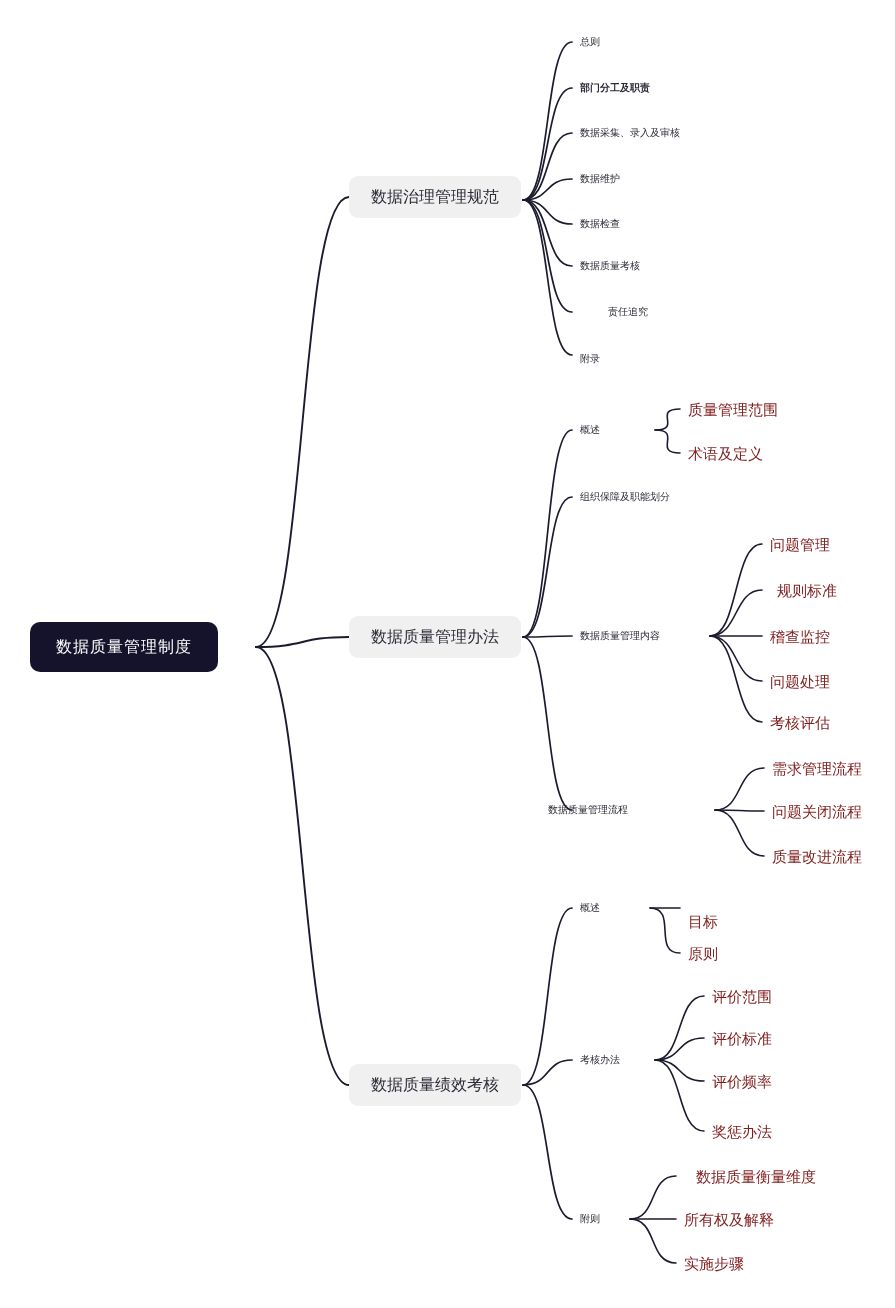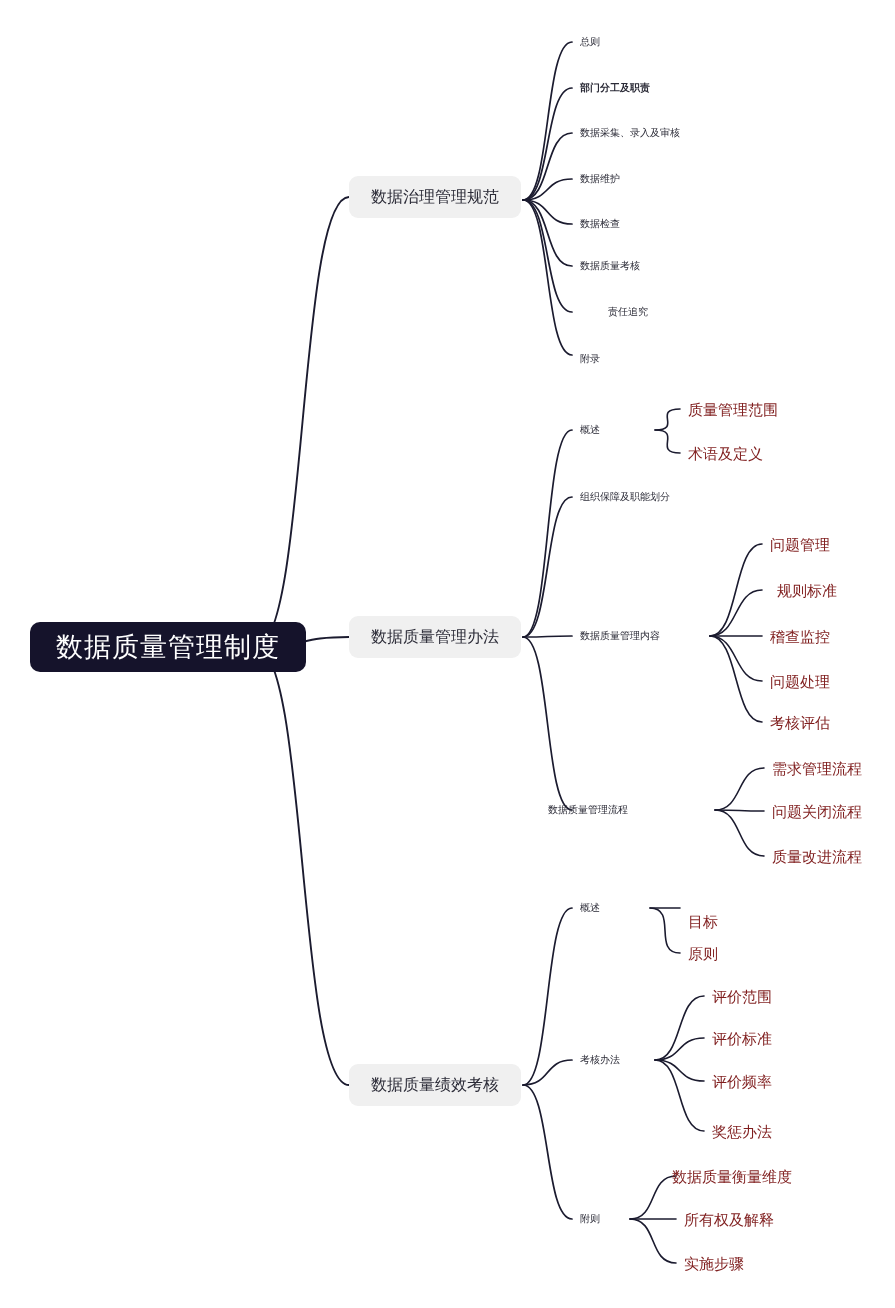--- a/index.html
+++ b/index.html
@@ -31,21 +31,21 @@
     box-sizing: border-box;
     white-space: nowrap;
     line-height: 1;
     display: flex;
     align-items: center;
   }
   .node-root {
     background: #15132b;
     color: #ffffff;
     border-radius: 10px;
-    font-size: 27px;
+    font-size: 16px;
     letter-spacing: 1px;
     padding: 0 26px;
     height: 50px;
     justify-content: center;
     font-weight: 400;
   }
   .node-branch {
     background: #f0f0f0;
     color: #2b2b37;
     border-radius: 9px;
@@ -139,17 +139,17 @@
       <div class="node node-branch" style="left: 349px; top: 1085px; transform: translateY(-50%);">数据质量绩效考核</div>
       <div class="node node-sub" style="left: 580px; top: 908px; transform: translateY(-50%);">概述</div>
       <div class="node node-leaf" style="left: 688px; top: 908px; transform: translateY(-50%); margin-top: 13px;">目标</div>
       <div class="node node-leaf" style="left: 688px; top: 953px; transform: translateY(-50%);">原则</div>
       <div class="node node-sub" style="left: 580px; top: 1060px; transform: translateY(-50%);">考核办法</div>
       <div class="node node-leaf" style="left: 712px; top: 996px; transform: translateY(-50%);">评价范围</div>
       <div class="node node-leaf" style="left: 712px; top: 1038px; transform: translateY(-50%);">评价标准</div>
       <div class="node node-leaf" style="left: 712px; top: 1081px; transform: translateY(-50%);">评价频率</div>
       <div class="node node-leaf" style="left: 712px; top: 1131px; transform: translateY(-50%);">奖惩办法</div>
       <div class="node node-sub" style="left: 580px; top: 1219px; transform: translateY(-50%);">附则</div>
-      <div class="node node-leaf" style="left: 672px; top: 1176px; transform: translateY(-50%); text-align: center;">数据质量衡量维度</div>
+      <div class="node node-leaf" style="left: 696px; top: 1176px; transform: translateY(-50%); text-align: center;">数据质量衡量维度</div>
       <div class="node node-leaf" style="left: 684px; top: 1219px; transform: translateY(-50%);">所有权及解释</div>
       <div class="node node-leaf" style="left: 684px; top: 1263px; transform: translateY(-50%);">实施步骤</div>
     </div>
 </div>
 
 </body></html>

